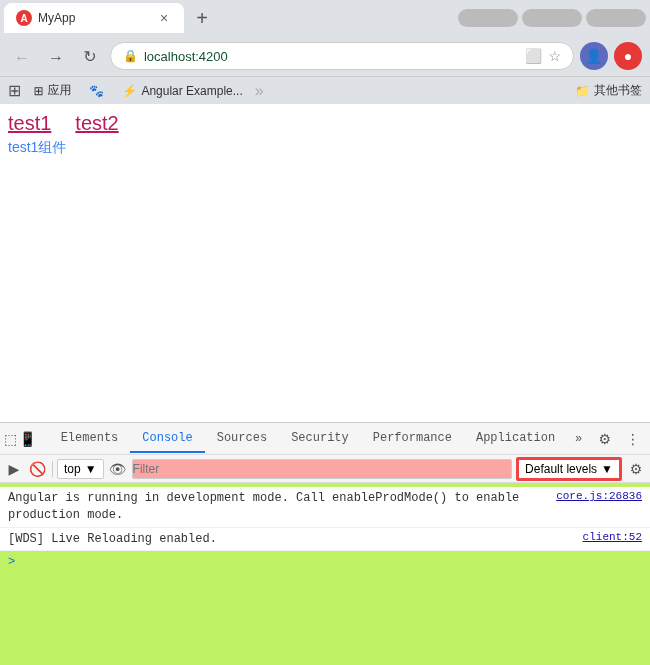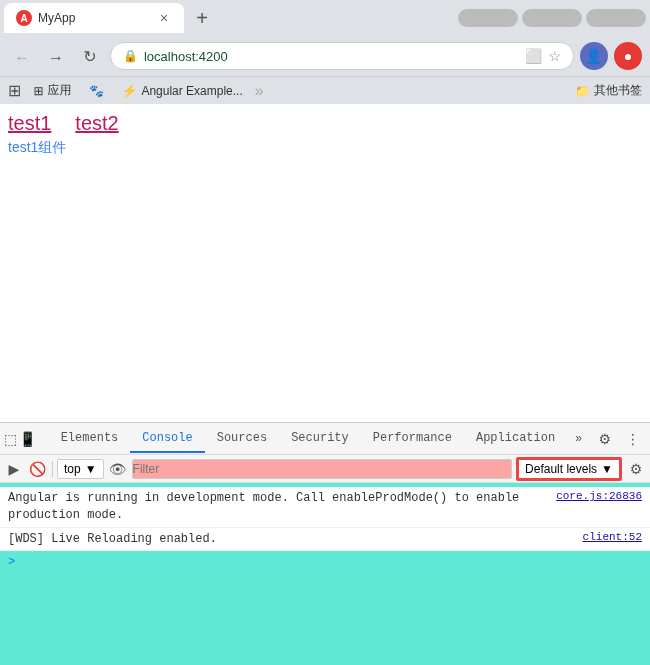--- a/index.html
+++ b/index.html
@@ -254,21 +254,21 @@
       width: 20px; height: 20px;
       border: none; background: transparent;
       cursor: pointer;
       font-size: 14px; color: #555;
       display: flex; align-items: center; justify-content: center;
     }
 
     
     .console-output {
       flex: 1;
-      background: #5eead4;
+      background: #bef264;
       overflow-y: auto;
       padding: 4px 0;
     }
     .console-line {
       display: flex;
       align-items: flex-start;
       padding: 3px 8px;
       font-family: 'Consolas', 'Courier New', monospace;
       font-size: 12px;
       border-bottom: 1px solid #f0f0f0;

